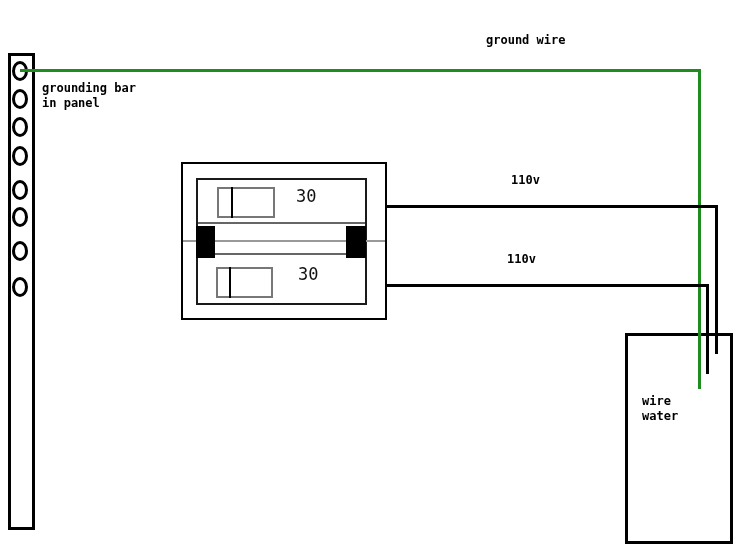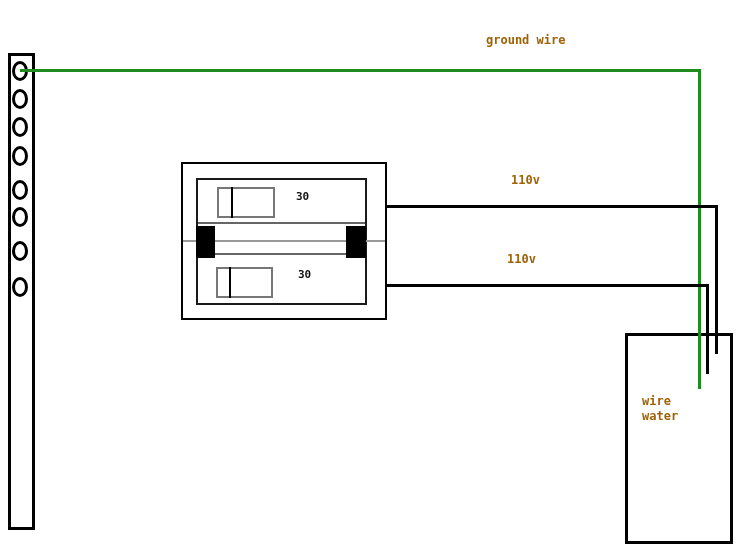--- a/index.html
+++ b/index.html
@@ -14,27 +14,27 @@
     background: #ffffff;
     font-family: "DejaVu Sans Mono", "Liberation Mono", monospace;
     overflow: hidden;
   }
   .abs { position: absolute; }
   .lbl {
     position: absolute;
     font-weight: bold;
     font-size: 12px;
     line-height: 15px;
-    color: #a16207;
+    color: #000000;
     white-space: nowrap;
   }
   .rating {
     position: absolute;
-    font-weight: bold;
-    font-size: 11px;
+    font-weight: normal;
+    font-size: 17px;
     line-height: 15px;
     color: #111111;
   }
 
   
   #grounding-bar {
     left: 8px; top: 53px;
     width: 21px; height: 471px;
     border: 3px solid #000;
     background: #fff;
@@ -78,20 +78,24 @@
     <div class="hole" style="top:5px"></div>
     <div class="hole" style="top:33px"></div>
     <div class="hole" style="top:61px"></div>
     <div class="hole" style="top:90px"></div>
     <div class="hole" style="top:124px"></div>
     <div class="hole" style="top:151px"></div>
     <div class="hole" style="top:185px"></div>
     <div class="hole" style="top:221px"></div>
   </div>
 
+  <div class="lbl" style="left:42px; top:81px">
+    <div>grounding bar</div>
+    <div>in panel</div>
+  </div>
 
   <div id="breaker-outer" class="abs"></div>
   <div id="breaker-inner" class="abs"></div>
   <div id="breaker-gray-line" class="abs"></div>
   <div class="abs tie-divider" style="top:222px"></div>
   <div class="abs tie-divider" style="top:253px"></div>
   <div class="abs tie-block" style="left:196px"></div>
   <div class="abs tie-block" style="left:346px; width:20px"></div>
 
   <div class="abs switch" style="left:217px; top:187px"></div>

